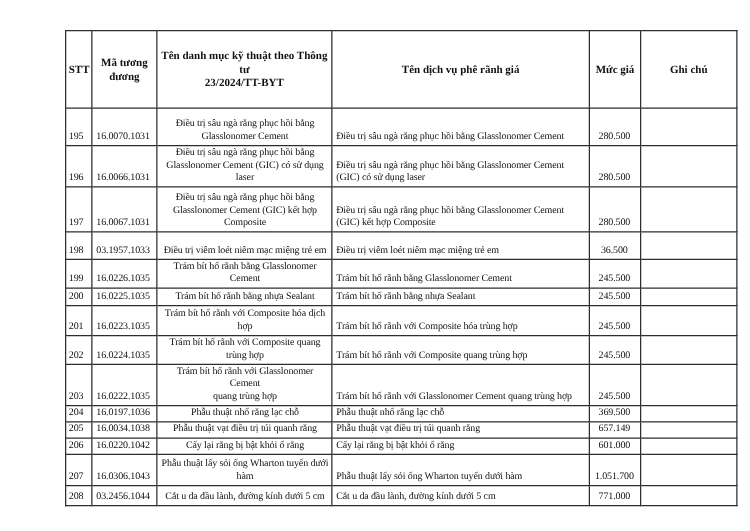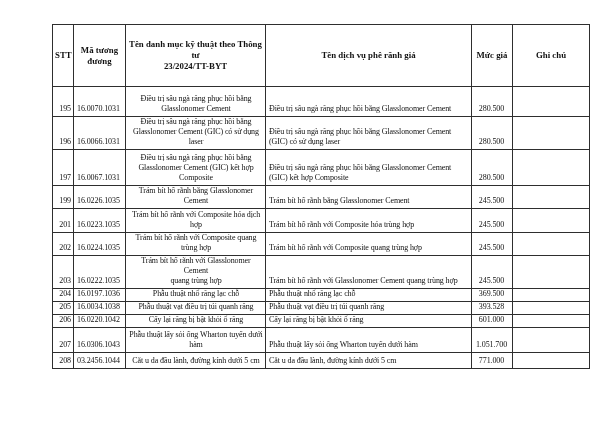--- a/index.html
+++ b/index.html
@@ -20,21 +20,21 @@
   th{
     font-weight:bold;font-size:8.8px;line-height:11px;
     text-align:center;vertical-align:middle;
     white-space:pre-line;padding:2px;color:#111;
   }
   td{
     font-size:8px;line-height:10px;letter-spacing:-0.1px;
     vertical-align:bottom;padding:0 2px 2px 2px;
     white-space:pre-line;color:#111;
   }
-  td.c-stt{text-align:right;}
+  td.c-stt{text-align:left;}
   td.c-code{text-align:left;padding-left:3px;font-family:Liberation Serif, serif;}
   td.c-name{text-align:center;padding-left:3px;}
   td.c-service{text-align:left;padding-left:3px;}
   td.c-price{text-align:center;padding-right:3px;}
   td.c-note{text-align:left;}
 </style>
 </head>
 <body>
 
 <div class="page">
@@ -83,26 +83,42 @@
     <td class="c-stt">197</td>
     <td class="c-code">16.0067.1031</td>
     <td class="c-name">Điều trị sâu ngà răng phục hồi bằng
 Glasslonomer Cement (GIC) kết hợp
 Composite</td>
     <td class="c-service">Điều trị sâu ngà răng phục hồi bằng Glasslonomer Cement
 (GIC) kết hợp Composite</td>
     <td class="c-price">280.500</td>
     <td class="c-note"></td>
   </tr>
+        <tr style="height: 22px;">
+    <td class="c-stt">198</td>
+    <td class="c-code">03.1957.1033</td>
+    <td class="c-name">Điều trị viêm loét niêm mạc miệng trẻ em</td>
+    <td class="c-service">Điều trị viêm loét niêm mạc miệng trẻ em</td>
+    <td class="c-price">36.500</td>
+    <td class="c-note"></td>
+  </tr>
         <tr style="height: 23px;">
     <td class="c-stt">199</td>
     <td class="c-code">16.0226.1035</td>
     <td class="c-name">Trám bít hố rãnh bằng Glasslonomer
 Cement</td>
     <td class="c-service">Trám bít hố rãnh bằng Glasslonomer Cement</td>
+    <td class="c-price">245.500</td>
+    <td class="c-note"></td>
+  </tr>
+        <tr style="height: 14px;">
+    <td class="c-stt">200</td>
+    <td class="c-code">16.0225.1035</td>
+    <td class="c-name">Trám bít hố rãnh bằng nhựa Sealant</td>
+    <td class="c-service">Trám bít hố rãnh bằng nhựa Sealant</td>
     <td class="c-price">245.500</td>
     <td class="c-note"></td>
   </tr>
         <tr style="height: 24px;">
     <td class="c-stt">201</td>
     <td class="c-code">16.0223.1035</td>
     <td class="c-name">Trám bít hố rãnh với Composite hóa dịch
 hợp</td>
     <td class="c-service">Trám bít hố rãnh với Composite hóa trùng hợp</td>
     <td class="c-price">245.500</td>
@@ -132,21 +148,21 @@
     <td class="c-name">Phẫu thuật nhổ răng lạc chỗ</td>
     <td class="c-service">Phẫu thuật nhổ răng lạc chỗ</td>
     <td class="c-price">369.500</td>
     <td class="c-note"></td>
   </tr>
         <tr style="height: 13px; padding-left: 27px;">
     <td class="c-stt">205</td>
     <td class="c-code">16.0034.1038</td>
     <td class="c-name">Phẫu thuật vạt điều trị túi quanh răng</td>
     <td class="c-service">Phẫu thuật vạt điều trị túi quanh răng</td>
-    <td class="c-price">393.528</td>
+    <td class="c-price">657.149</td>
     <td class="c-note"></td>
   </tr>
         <tr style="height: 13px;">
     <td class="c-stt">206</td>
     <td class="c-code">16.0220.1042</td>
     <td class="c-name">Cấy lại răng bị bật khỏi ổ răng</td>
     <td class="c-service">Cấy lại răng bị bật khỏi ổ răng</td>
     <td class="c-price">601.000</td>
     <td class="c-note"></td>
   </tr>

